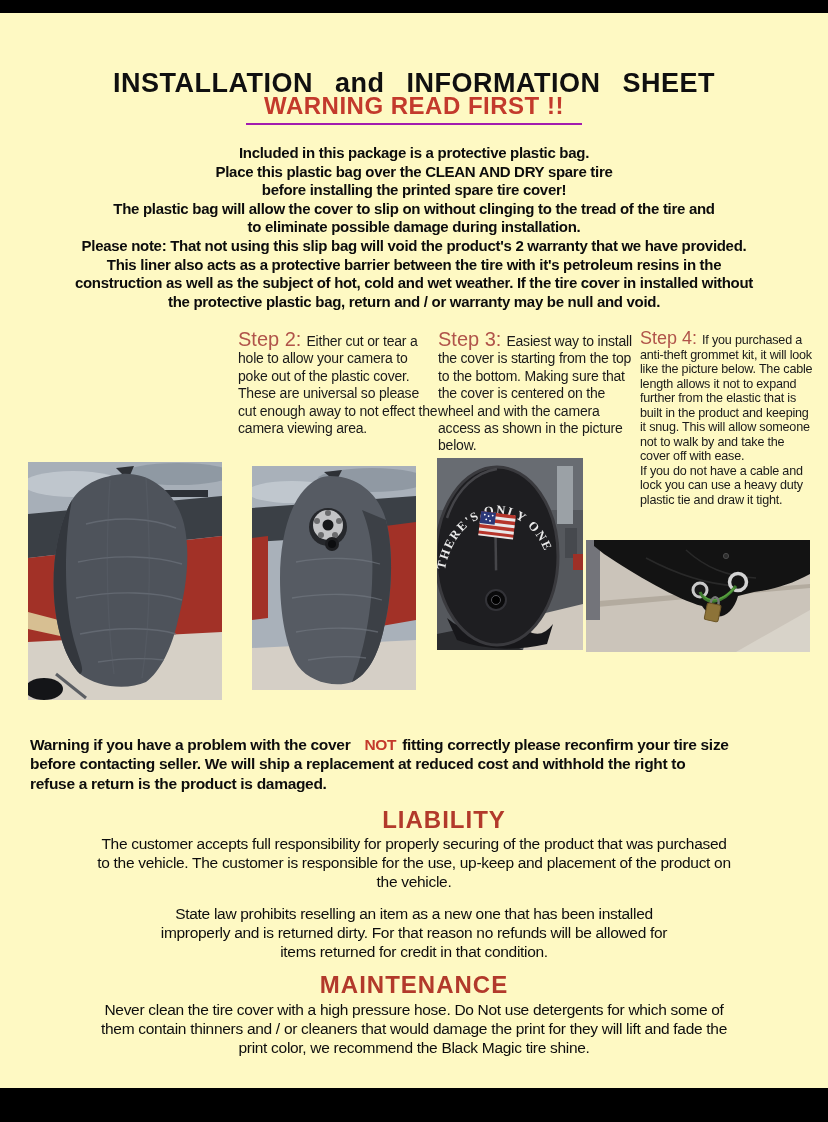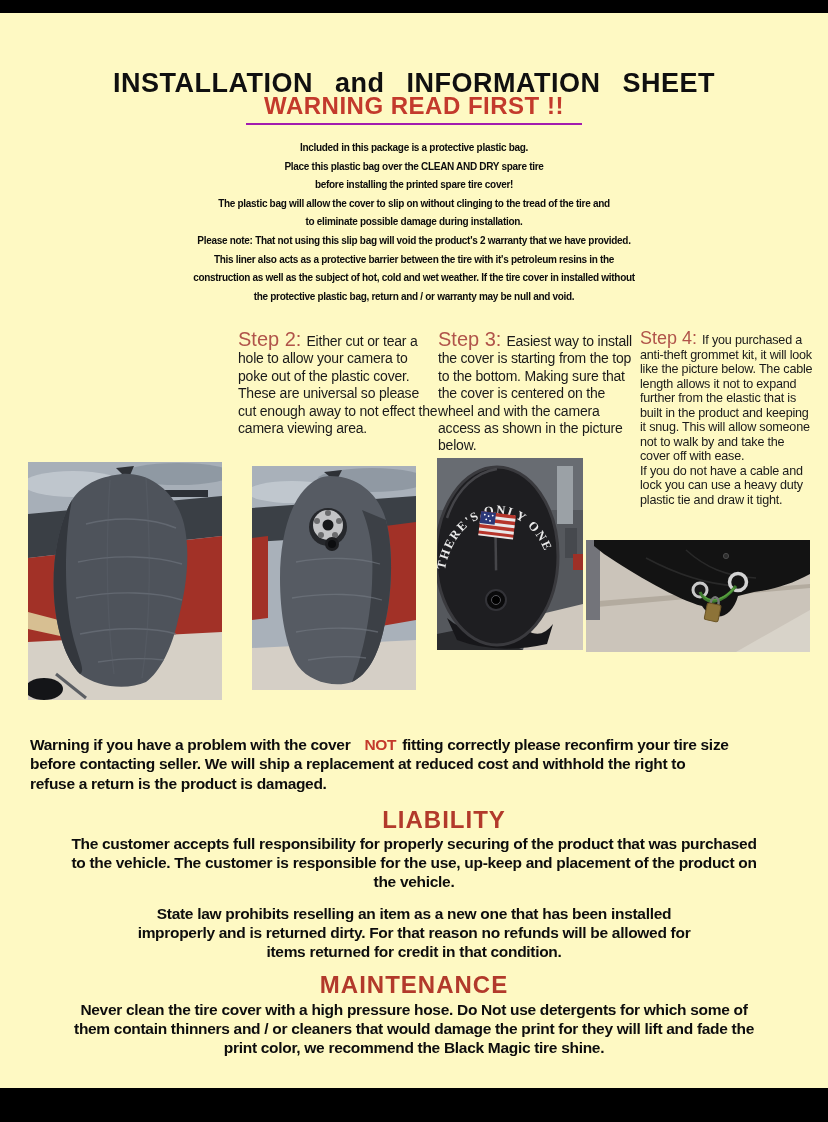--- a/index.html
+++ b/index.html
@@ -17,21 +17,21 @@
     font-size:27px;font-weight:bold;letter-spacing:.5px;word-spacing:14px;color:#101010;
   }
   .warning-wrap{position:absolute;top:92px;left:0;width:828px;text-align:center;}
   .warning-heading{
     display:inline-block;font-size:24px;font-weight:bold;color:#c33a2c;
     border-bottom:2px solid #a21caf;padding:0 18px 3px 18px;letter-spacing:.5px;
   }
 
   .intro{
     position:absolute;top:129px;left:6px;width:816px;text-align:center;
-    font-size:10px;font-weight:bold;line-height:18.6px;letter-spacing:-0.3px;
+    font-size:15px;font-weight:bold;line-height:18.6px;letter-spacing:-0.3px;
     white-space:pre-line;color:#0c0c0c;
   }
 
   .step{position:absolute;top:331px;font-size:14px;line-height:17.4px;letter-spacing:-0.2px;color:#1a1a1a;}
   .step .step-label{font-size:20px;color:#b0544a;margin-right:5px;letter-spacing:0;}
   .step .step-text{white-space:pre-line;}
   .step1{left:30px;width:200px;}
   .step2{left:238px;width:202px;}
   .step3{left:438px;width:196px;}
   .step4{left:640px;width:176px;font-size:12.6px;line-height:14.5px;}
@@ -51,21 +51,21 @@
   .not-word{color:#c4392b;margin:0 2px 0 10px;}
 
   .section-heading{
     position:absolute;left:0;width:828px;text-align:center;
     font-size:24px;font-weight:bold;color:#b23a2b;letter-spacing:1px;
   }
   .liability-heading{top:786px;padding-left:30px;}
   .maintenance-heading{top:951px;}
 
   .center-para{
-    position:absolute;text-align:center;font-weight:bold;
+    position:absolute;text-align:center;font-weight:normal;
     font-size:15.5px;line-height:19.4px;letter-spacing:-0.3px;white-space:pre-line;
   }
   .liability-body{top:818px;left:24px;width:780px;}
   .resale-body{top:888px;left:94px;width:640px;}
   .maintenance-body{top:984px;left:24px;width:780px;}
 </style>
 </head>
 <body>
 
 <div class="sheet">

